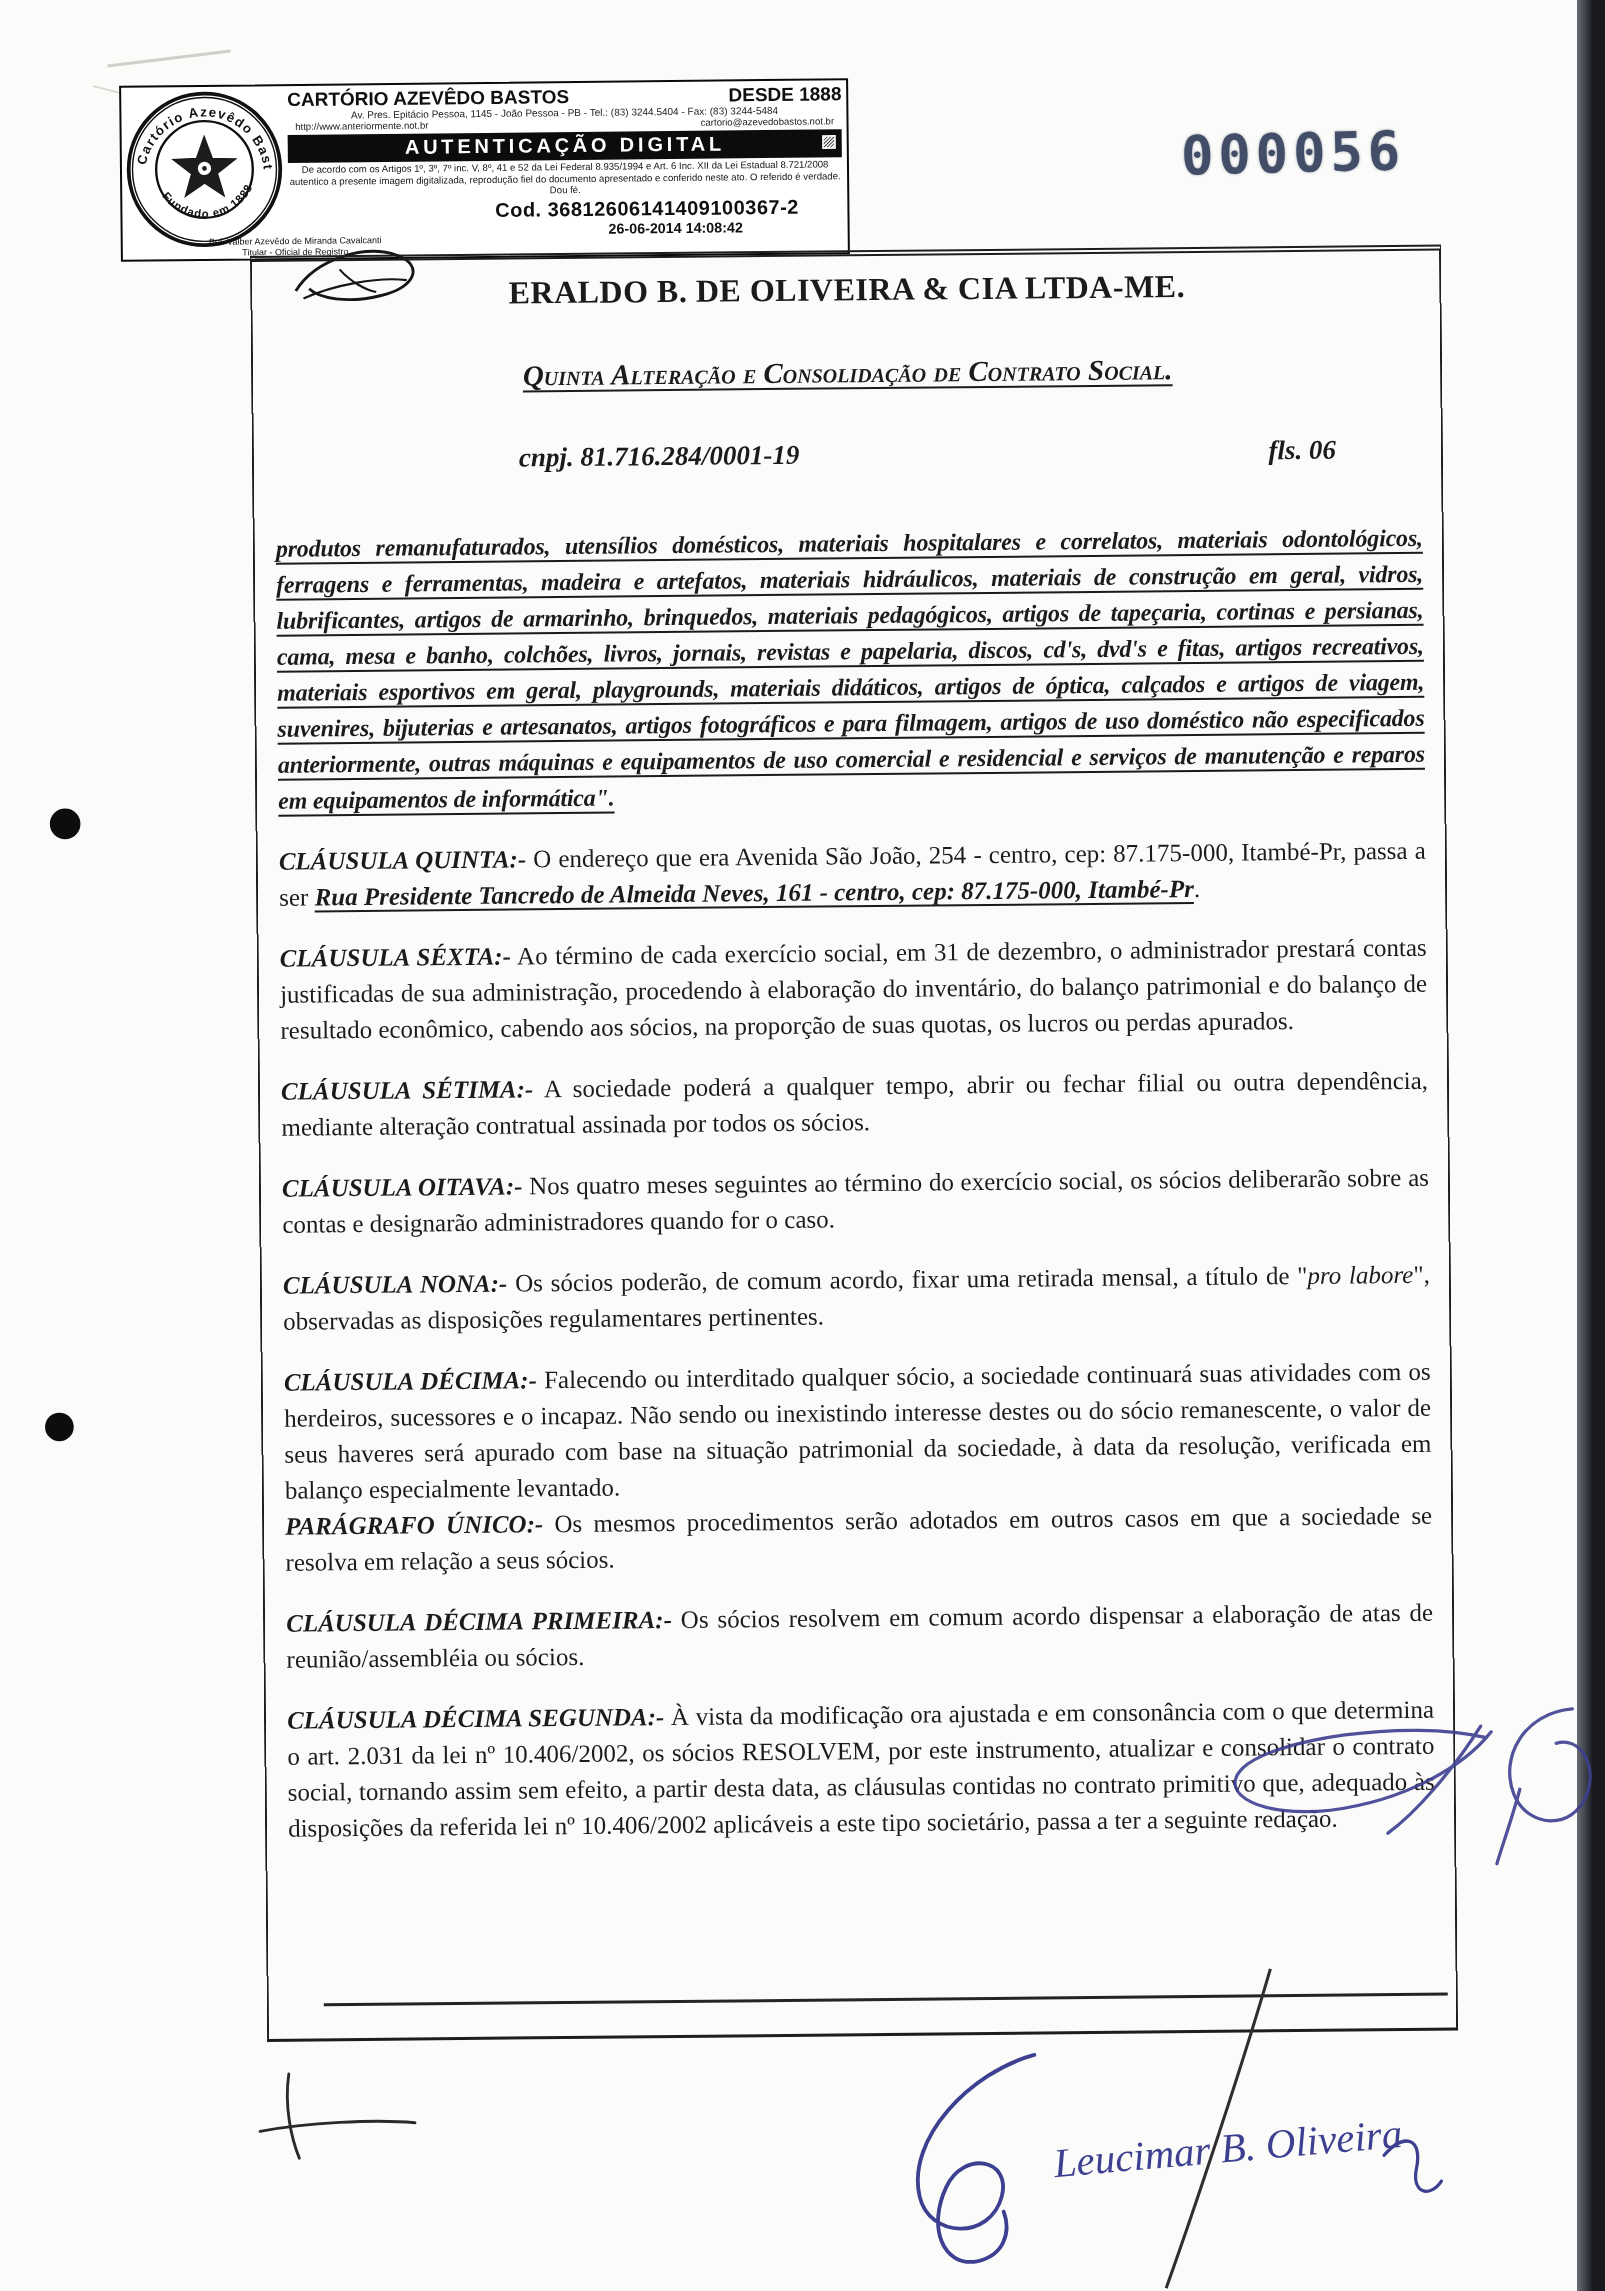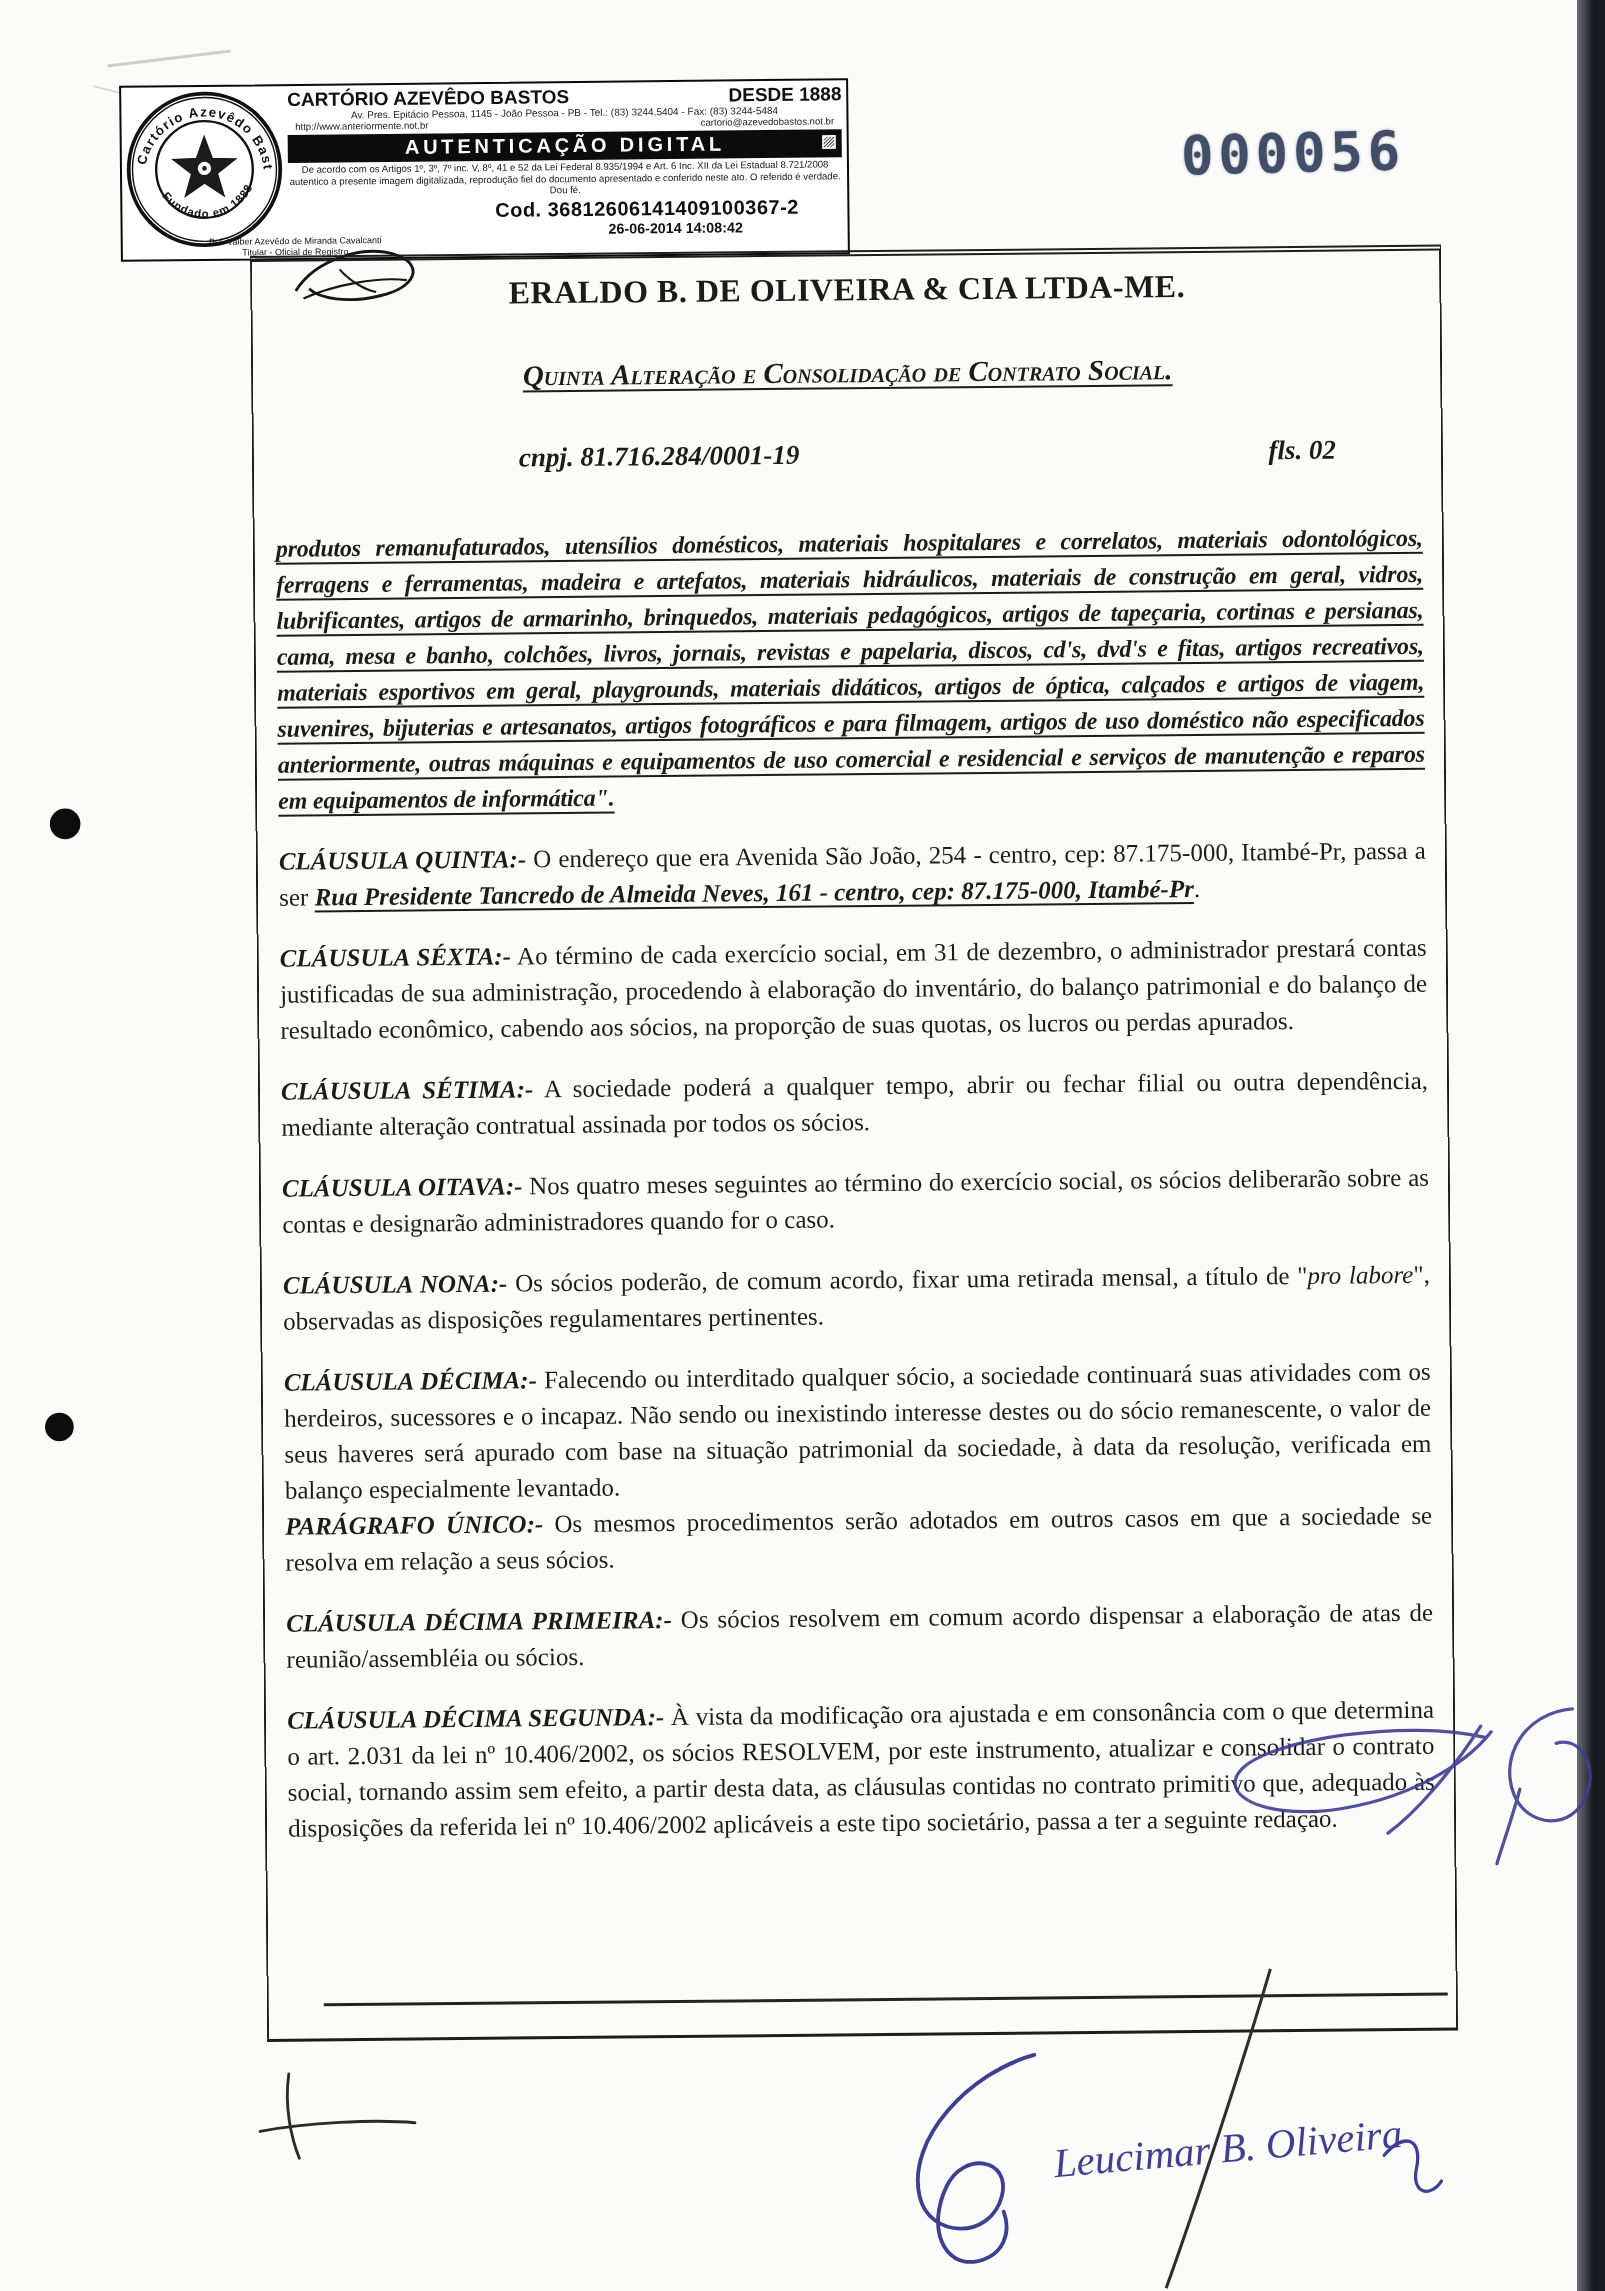--- a/index.html
+++ b/index.html
@@ -116,21 +116,21 @@
     </div>
   </div>
 
   <div class="page-num">000056</div>
 
   <div class="frame">
     <div class="company">ERALDO B. DE OLIVEIRA &amp; CIA LTDA-ME.</div>
     <div class="subtitle">Quinta Alteração e Consolidação de Contrato Social.</div>
     <div class="meta-row">
       <span>cnpj. 81.716.284/0001-19</span>
-      <span>fls. 02</span>
+      <span>fls. 06</span>
     </div>
 
     <p class="objeto">produtos remanufaturados, utensílios domésticos, materiais hospitalares e correlatos, materiais odontológicos, ferragens e ferramentas, madeira e artefatos, materiais hidráulicos, materiais de construção em geral, vidros, lubrificantes, artigos de armarinho, brinquedos, materiais pedagógicos, artigos de tapeçaria, cortinas e persianas, cama, mesa e banho, colchões, livros, jornais, revistas e papelaria, discos, cd's, dvd's e fitas, artigos recreativos, materiais esportivos em geral, playgrounds, materiais didáticos, artigos de óptica, calçados e artigos de viagem, suvenires, bijuterias e artesanatos, artigos fotográficos e para filmagem, artigos de uso doméstico não especificados anteriormente, outras máquinas e equipamentos de uso comercial e residencial e serviços de manutenção e reparos em equipamentos de informática".</p>
 
     <p class="clause">
       <span class="ch">CLÁUSULA QUINTA:-</span><span> O endereço que era Avenida São João, 254 - centro, cep: 87.175-000, Itambé-Pr, passa a ser </span><span class="em-link">Rua Presidente Tancredo de Almeida Neves, 161 - centro, cep: 87.175-000, Itambé-Pr</span><span>.</span>
     </p>
 
     <p class="clause">
       <span class="ch">CLÁUSULA SÉXTA:-</span><span> Ao término de cada exercício social, em 31 de dezembro, o administrador prestará contas justificadas de sua administração, procedendo à elaboração do inventário, do balanço patrimonial e do balanço de resultado econômico, cabendo aos sócios, na proporção de suas quotas, os lucros ou perdas apurados.</span>

